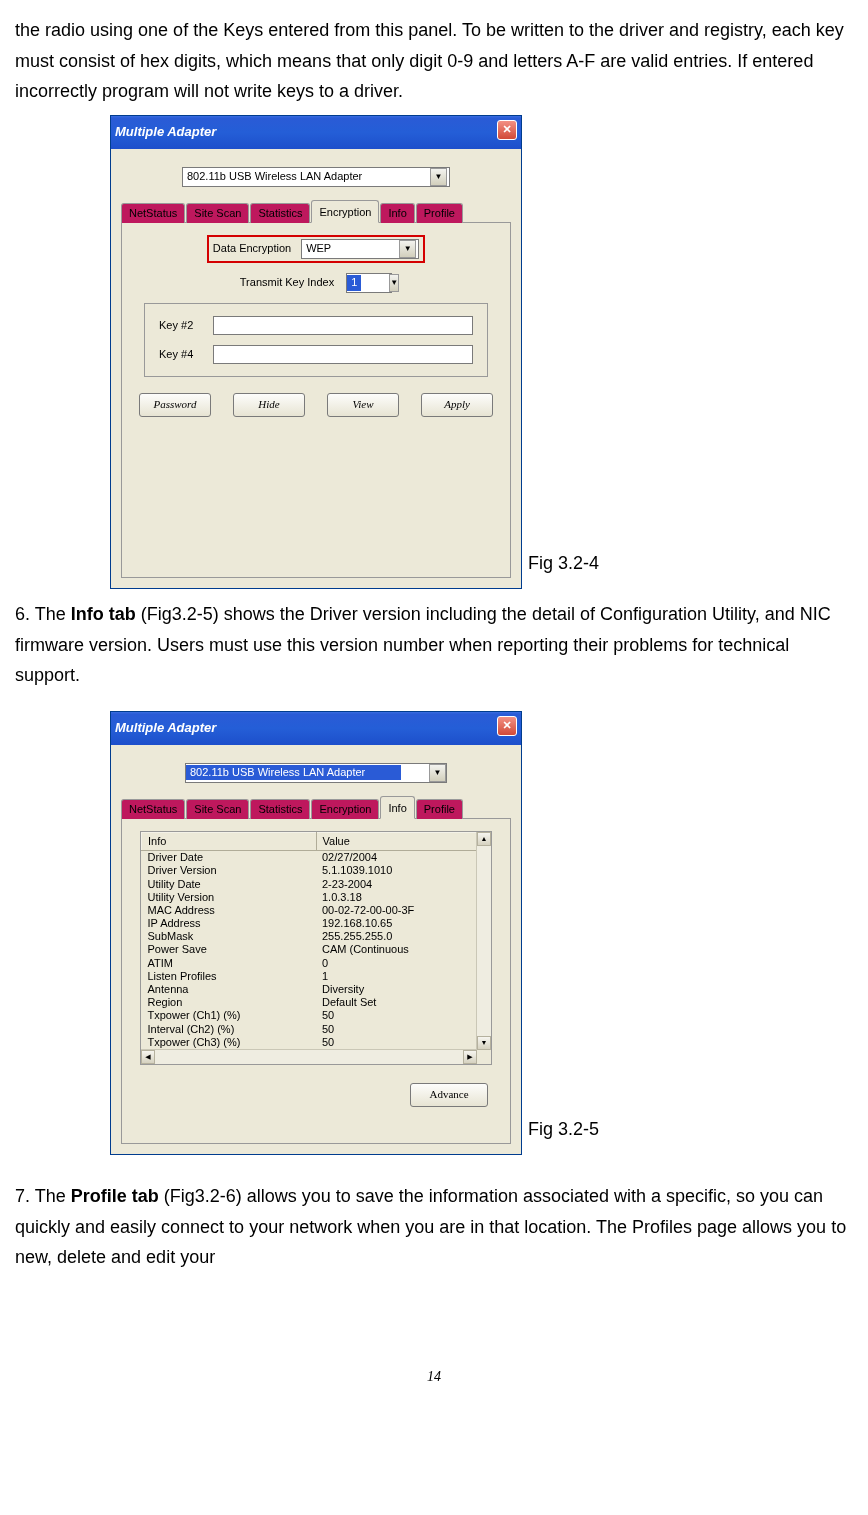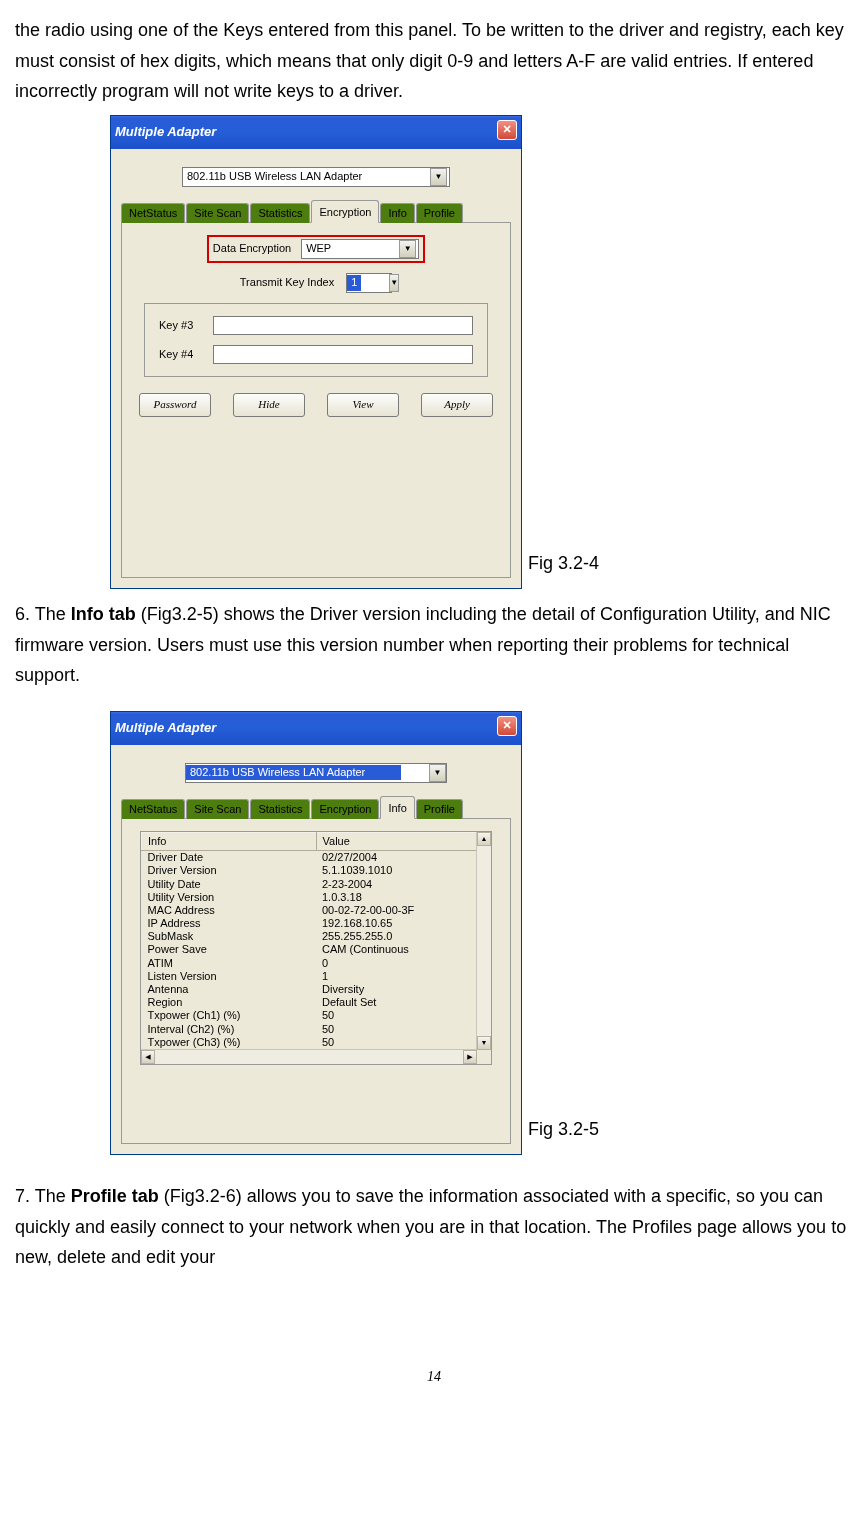--- a/index.html
+++ b/index.html
@@ -102,21 +102,21 @@
       display: flex;
       border-bottom: 1px solid #999;
       margin-top: 4px;
       font-size: 11px;
       align-items: flex-end;
     }
     .tab {
       padding: 3px 7px 3px 7px;
       border: 1px solid #999;
       border-bottom: none;
-      background: #4d7c0f;
+      background: #be185d;
       margin-right: 1px;
       border-radius: 3px 3px 0 0;
       position: relative;
       top: 1px;
     }
     .tab.active {
       background: #ece9d8;
       top: 1px;
       border-bottom: 1px solid #ece9d8;
       z-index: 2;
@@ -295,21 +295,21 @@
         </div>
         <div class="field-row" style="justify-content:center;">
           <span style="padding-right:12px;">Transmit Key Index</span>
           <div class="combo highlight" style="width:44px;padding:0;">
             <span class="combo-text" style="background:#2a5bd6;color:#fff;padding:1px 4px;flex:1;">1</span>
             <span class="combo-arrow">▼</span>
           </div>
         </div>
         <div class="key-group">
           <div class="key-row">
-              <span class="key-label">Key #3</span>
+              <span class="key-label">Key #2</span>
               <div class="key-input"></div>
             </div>
           <div class="key-row">
               <span class="key-label">Key #4</span>
               <div class="key-input"></div>
             </div>
         </div>
         <div class="btn-row">
           <div class="xp-btn">Password</div>
           <div class="xp-btn">Hide</div>
@@ -391,21 +391,21 @@
                 </tr>
                 <tr>
                   <td>Power Save</td>
                   <td>CAM (Continuous</td>
                 </tr>
                 <tr>
                   <td>ATIM</td>
                   <td>0</td>
                 </tr>
                 <tr>
-                  <td>Listen Version</td>
+                  <td>Listen Profiles</td>
                   <td>1</td>
                 </tr>
                 <tr>
                   <td>Antenna</td>
                   <td>Diversity</td>
                 </tr>
                 <tr>
                   <td>Region</td>
                   <td>Default Set</td>
                 </tr>
@@ -425,20 +425,23 @@
           </table>
           <div class="scrollbar-v">
             <div class="sb-btn">▲</div>
             <div class="sb-btn">▼</div>
           </div>
           <div class="scrollbar-h">
             <div class="sb-btn">◀</div>
             <div class="sb-btn">▶</div>
           </div>
         </div>
+        <div class="advance-row">
+          <div class="xp-btn" style="width:76px;">Advance</div>
+        </div>
       </div>
     </div>
   </div>
   <div class="figure-caption">Fig 3.2-5</div>
 </div>
 
 <div style="height:16px;"></div>
 
 <div class="body-text">
   <span>7. The </span><b>Profile tab</b><span> (Fig3.2-6) allows you to save the information associated with a specific, so you can quickly and easily connect to your network when you are in that location. The Profiles page allows you to new, delete and edit your</span>

